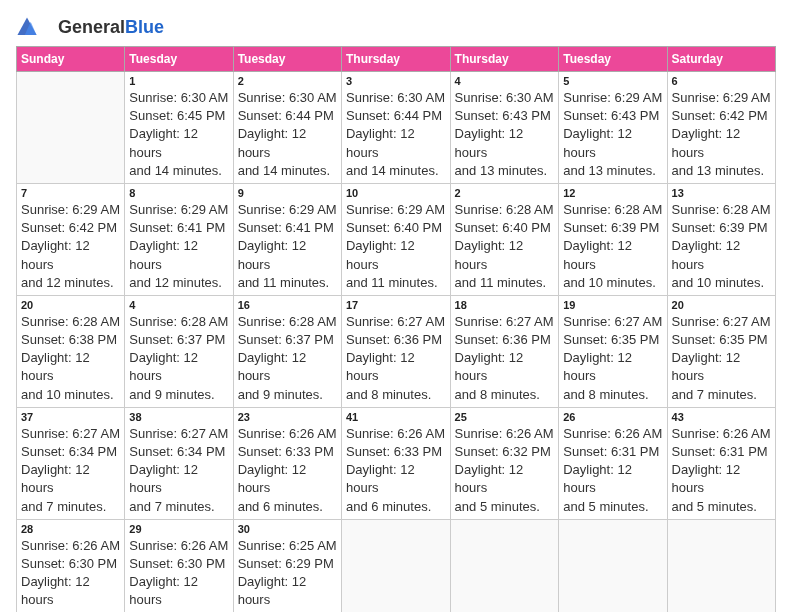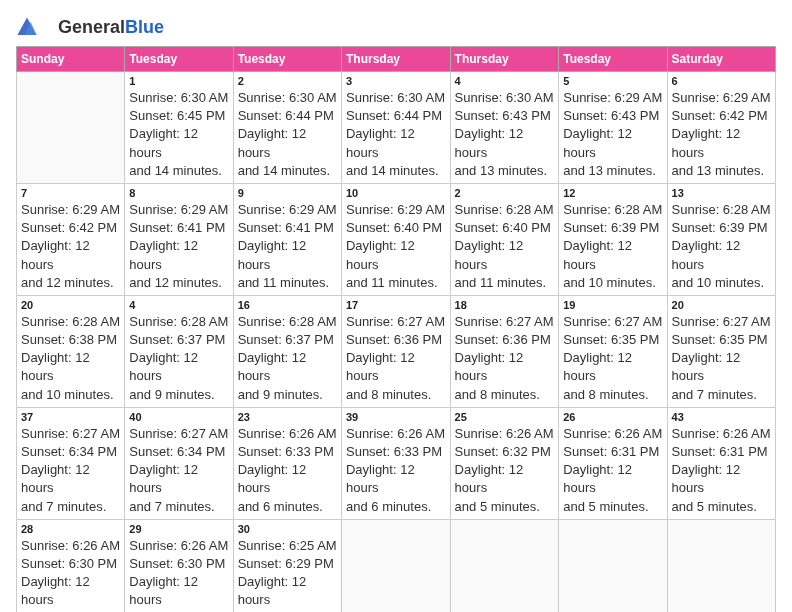--- a/index.html
+++ b/index.html
@@ -209,29 +209,29 @@
             <span class="day-number">20</span>
             <div class="day-info">Sunrise: 6:27 AM<br>Sunset: 6:35 PM<br>Daylight: 12 hours<br>and 7 minutes.</div>
           </td>
         </tr>
         <tr>
           <td>
             <span class="day-number">37</span>
             <div class="day-info">Sunrise: 6:27 AM<br>Sunset: 6:34 PM<br>Daylight: 12 hours<br>and 7 minutes.</div>
           </td>
           <td>
-            <span class="day-number">40</span>
+            <span class="day-number">38</span>
             <div class="day-info">Sunrise: 6:27 AM<br>Sunset: 6:34 PM<br>Daylight: 12 hours<br>and 7 minutes.</div>
           </td>
           <td>
             <span class="day-number">23</span>
             <div class="day-info">Sunrise: 6:26 AM<br>Sunset: 6:33 PM<br>Daylight: 12 hours<br>and 6 minutes.</div>
           </td>
           <td>
-            <span class="day-number">39</span>
+            <span class="day-number">41</span>
             <div class="day-info">Sunrise: 6:26 AM<br>Sunset: 6:33 PM<br>Daylight: 12 hours<br>and 6 minutes.</div>
           </td>
           <td>
             <span class="day-number">25</span>
             <div class="day-info">Sunrise: 6:26 AM<br>Sunset: 6:32 PM<br>Daylight: 12 hours<br>and 5 minutes.</div>
           </td>
           <td>
             <span class="day-number">26</span>
             <div class="day-info">Sunrise: 6:26 AM<br>Sunset: 6:31 PM<br>Daylight: 12 hours<br>and 5 minutes.</div>
           </td>

